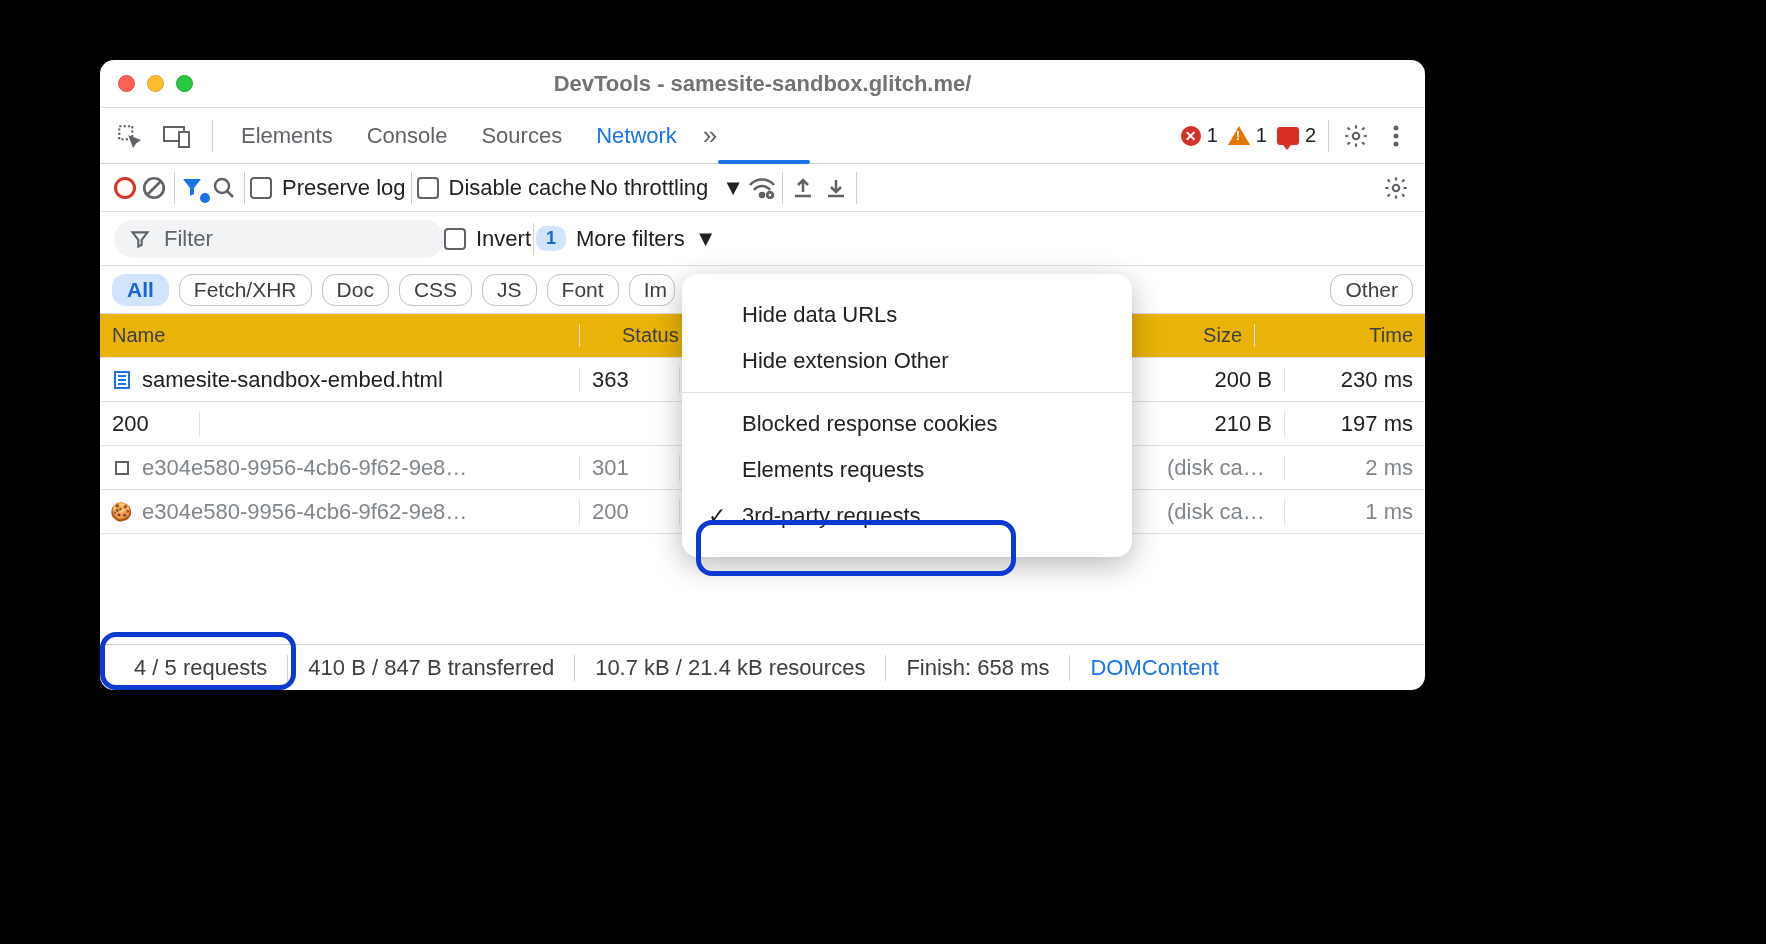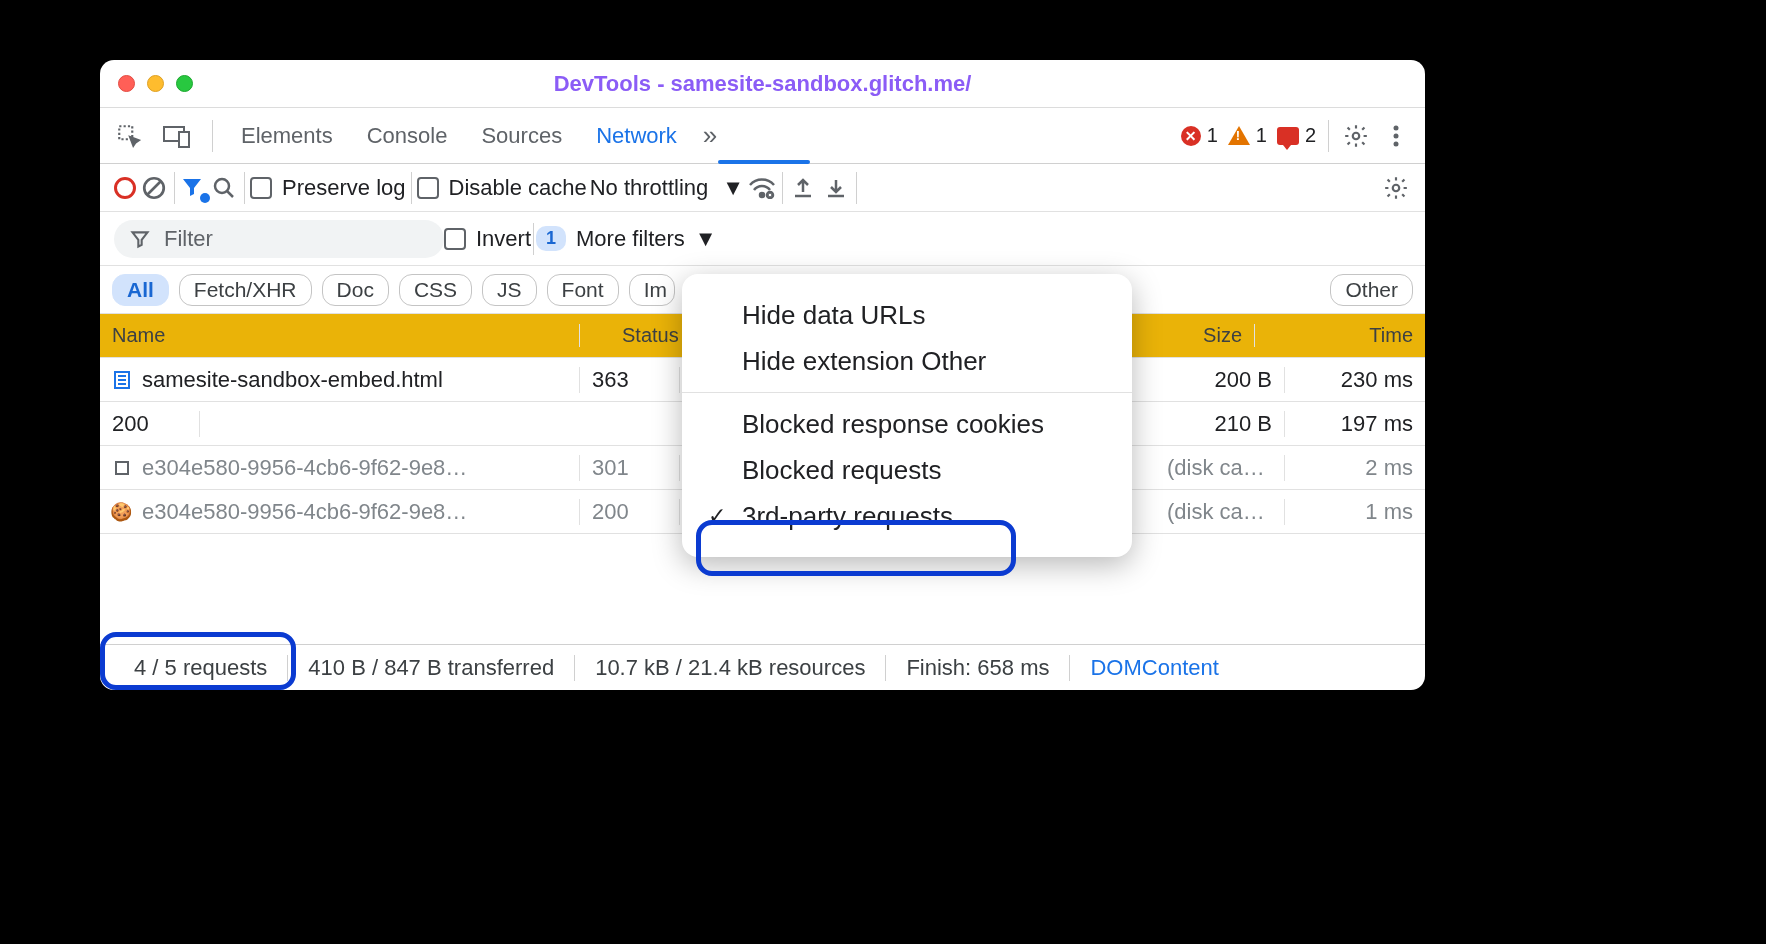--- a/index.html
+++ b/index.html
@@ -38,21 +38,21 @@
   }
   .traffic { display: flex; gap: 12px; }
   .traffic .dot { width: 17px; height: 17px; border-radius: 50%; }
   .dot.close { background: #ff5f57; border: 1px solid #e34b42; }
   .dot.min   { background: #febc2e; border: 1px solid #dea023; }
   .dot.max   { background: #28c840; border: 1px solid #1ba82e; }
   .title {
     position: absolute; left: 0; right: 0; text-align: center;
     font-weight: 700;
     font-size: 22px;
-    color: #8b5cf6;
+    color: #737373;
     pointer-events: none;
   }
 
   
   .tabsbar {
     height: 56px;
     display: flex;
     align-items: center;
     border-bottom: 1.5px solid #d0d0d0;
     padding: 0 14px 0 14px;
@@ -164,21 +164,21 @@
   .popup {
     position:absolute;
     background:#fff; border-radius:16px;
     box-shadow:0 8px 30px rgba(0,0,0,0.28);
     padding:18px 0;
     min-width:450px;
     z-index:100;
   }
   .popup-item {
     height:46px; display:flex; align-items:center;
-    padding:0 28px 0 60px; font-size:26px; position:relative;
+    padding:0 28px 0 60px; font-size:22px; position:relative;
     cursor:pointer;
   }
   .popup-item.checked::before {
     content:"✓"; position:absolute; left:26px; font-size:22px; color:#202124;
   }
   .popup-sep { height:1px; background:#e1e1e1; margin:8px 0;}
 
   
   .anno {
     position:absolute; border:5px solid #0b3bd1; border-radius:16px;
@@ -416,20 +416,20 @@
     <div class="stat-seg">10.7 kB / 21.4 kB resources</div>
     <div class="stat-seg">Finish: 658 ms</div>
     <div class="stat-seg dom-link">DOMContent</div>
   </div>
 
   <div class="popup" style="left:582px; top:214px;">
     <div class="popup-item">Hide data URLs</div>
     <div class="popup-item">Hide extension Other</div>
     <div class="popup-sep"></div>
     <div class="popup-item">Blocked response cookies</div>
-    <div class="popup-item">Blocked requests</div>
+    <div class="popup-item">Elements requests</div>
     <div class="popup-item checked">3rd-party requests</div>
   </div>
 
   <div class="anno" style="left:596px; top:460px; width:320px; height:56px;"></div>
   <div class="anno" style="left:0px; top:572px; width:196px; height:58px;"></div>
 
 </div>
 
 </body></html>

